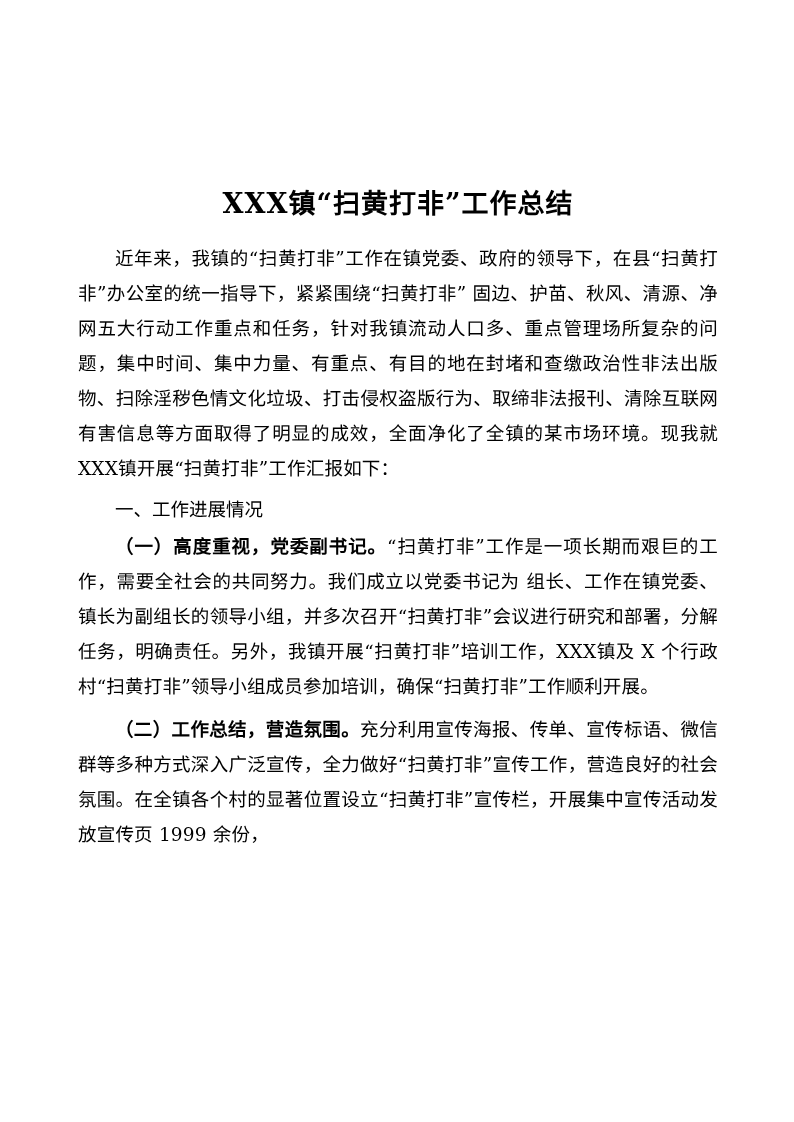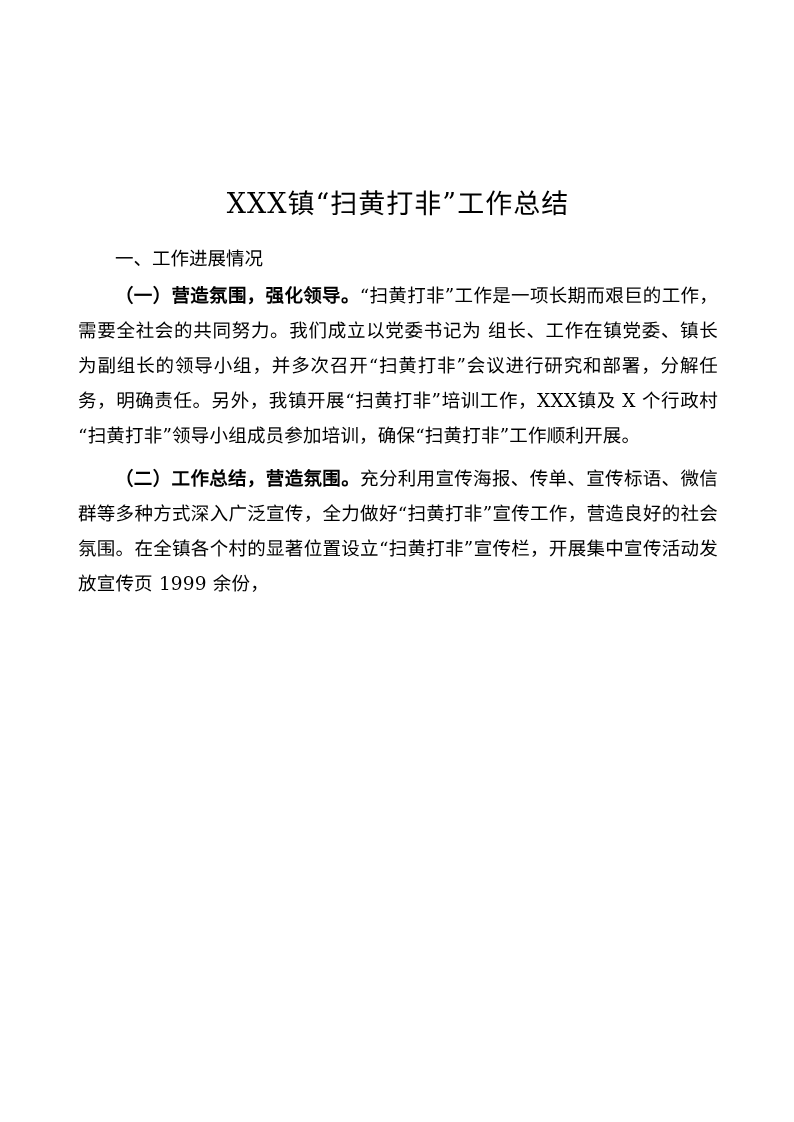--- a/index.html
+++ b/index.html
@@ -19,21 +19,21 @@
     position: relative;
     width: 794px;
     height: 1122px;
     box-sizing: border-box;
     padding: 185px 76px 60px 78px;
     background: #ffffff;
     overflow: hidden;
   }
   .doc-title {
     font-size: 27px;
-    font-weight: normal;
+    font-weight: bold;
     text-align: center;
     letter-spacing: 1px;
     line-height: 1.4;
     margin: 0 0 18px 0;
     font-family: "DejaVu Serif", "Liberation Serif", serif;
   }
   p.para {
     font-size: 18.5px;
     line-height: 35px;
     margin: 0 0 2px 0;
@@ -56,25 +56,26 @@
   }
   .spacer-sm { height: 6px; }
 </style>
 </head>
 <body>
 
 <div class="page">
 
   <h1 class="doc-title">XXX镇“扫黄打非”工作总结</h1>
 
+  <p class="para indent">近年来，我镇的“扫黄打非”工作在镇党委、政府的领导下，在县“扫黄打非”办公室的统一指导下，紧紧围绕“扫黄打非” 固边、护苗、秋风、清源、净网五大行动工作重点和任务，针对我镇流动人口多、重点管理场所复杂的问题，集中时间、集中力量、有重点、有目的地在封堵和查缴政治性非法出版物、扫除淫秽色情文化垃圾、打击侵权盗版行为、取缔非法报刊、清除互联网有害信息等方面取得了明显的成效，全面净化了全镇的某市场环境。现我就XXX镇开展“扫黄打非”工作汇报如下：</p>
 
   <p class="heading">一、工作进展情况</p>
 
   <p class="para indent">
-    <span class="bold-lead">（一）营造氛围，强化领导。</span><span>“扫黄打非”工作是一项长期而艰巨的工作，需要全社会的共同努力。我们成立以党委书记为 组长、工作在镇党委、镇长为副组长的领导小组，并多次召开“扫黄打非”会议进行研究和部署，分解任务，明确责任。另外，我镇开展“扫黄打非”培训工作，XXX镇及 X 个行政村“扫黄打非”领导小组成员参加培训，确保“扫黄打非”工作顺利开展。</span>
+    <span class="bold-lead">（一）高度重视，党委副书记。</span><span>“扫黄打非”工作是一项长期而艰巨的工作，需要全社会的共同努力。我们成立以党委书记为 组长、工作在镇党委、镇长为副组长的领导小组，并多次召开“扫黄打非”会议进行研究和部署，分解任务，明确责任。另外，我镇开展“扫黄打非”培训工作，XXX镇及 X 个行政村“扫黄打非”领导小组成员参加培训，确保“扫黄打非”工作顺利开展。</span>
   </p>
 
   <div class="spacer-sm"></div>
 
   <p class="para indent">
     <span class="bold-lead">（二）工作总结，营造氛围。</span><span>充分利用宣传海报、传单、宣传标语、微信群等多种方式深入广泛宣传，全力做好“扫黄打非”宣传工作，营造良好的社会氛围。在全镇各个村的显著位置设立“扫黄打非”宣传栏，开展集中宣传活动发放宣传页 1999 余份，</span>
   </p>
 
 </div>
 

